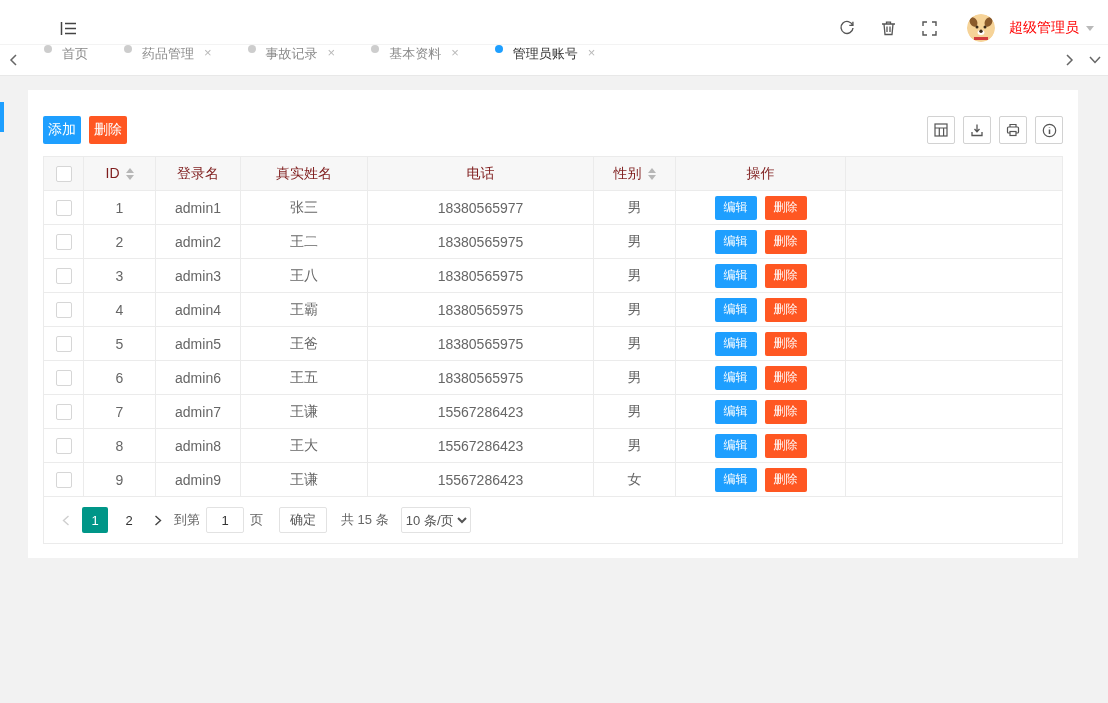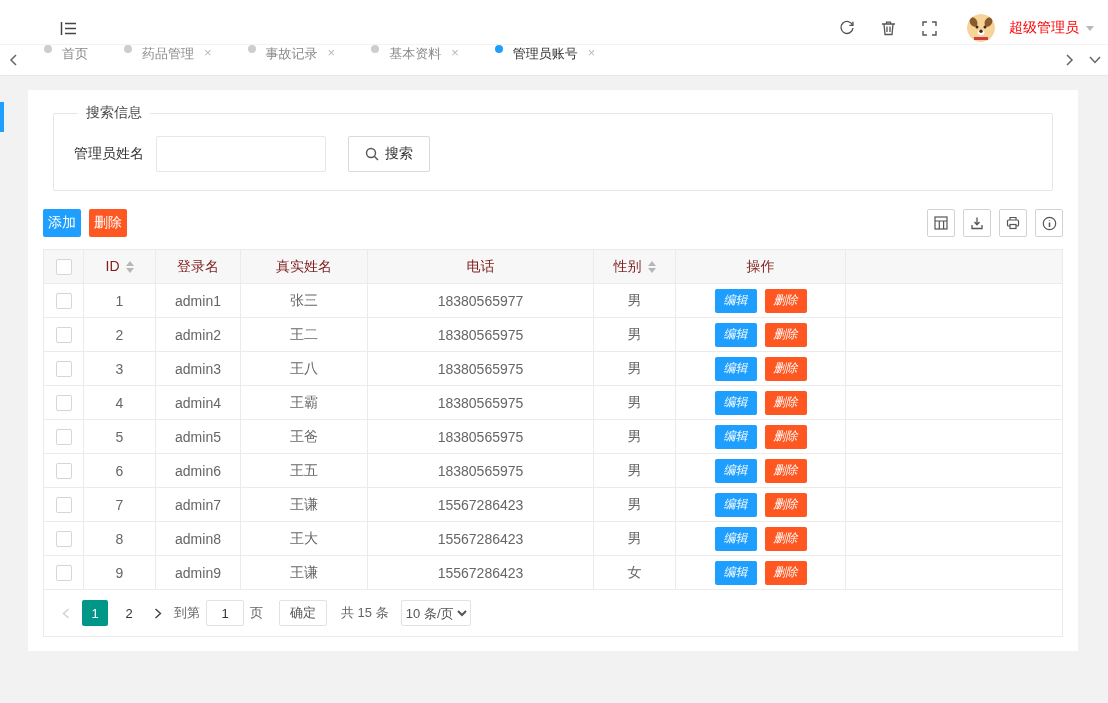--- a/index.html
+++ b/index.html
@@ -62,21 +62,21 @@
   .grid-table { width:100%; border-collapse:collapse; table-layout:fixed; font-size:14px; color:#666; }
   .grid-table th, .grid-table td { border:1px solid #ebebeb; height:34px; text-align:center; overflow:hidden; white-space:nowrap; }
   .grid-table th { background:#f7f7f7; font-weight:normal; color:#7f1d1d; }
   .col-cb { width:40px; } .col-id { width:72px; } .col-login { width:85px; } .col-real { width:127px; }
   .col-phone { width:226px; } .col-gender { width:82px; } .col-ops { width:170px; } .col-fill { width:auto; }
   .cb { display:inline-block; width:16px; height:16px; border:1px solid #d6d6d6; border-radius:2px; background:#fff; vertical-align:middle; cursor:pointer; }
   .sort-icon { display:inline-flex; flex-direction:column; margin-left:6px; vertical-align:middle; cursor:pointer; }
   .sort-icon i { display:block; width:0; height:0; border:4px solid transparent; }
   .sort-up { border-bottom:5px solid #b7b7b7 !important; margin-bottom:2px; }
   .sort-down { border-top:5px solid #b7b7b7 !important; }
-  .mini-btn { height:24px; padding:0 9px; border:none; border-radius:2px; color:#fff; font-size:12px; cursor:pointer;font-style:italic; }
+  .mini-btn { height:24px; padding:0 9px; border:none; border-radius:2px; color:#fff; font-size:12px; cursor:pointer; }
   .mini-edit { background:var(--primary-blue,#1E9FFF); }
   .mini-del { background:var(--danger-orange,#FF5722); margin-left:8px; }
 
   
   .pagination { display:flex; align-items:center; border:1px solid #ebebeb; border-top:none;
     padding:10px 12px; font-size:13px; color:#666; }
   .page-arrow { display:inline-flex; align-items:center; padding:0 6px; cursor:pointer; }
   #page-numbers { display:inline-flex; margin:0 2px; }
   .page-num { min-width:26px; height:26px; display:inline-flex; align-items:center; justify-content:center;
     border-radius:2px; margin:0 4px; cursor:pointer; color:#333; }
@@ -175,34 +175,20 @@
     <svg width="12" height="8" viewBox="0 0 12 8">
         <polyline points="1,1 6,6.5 11,1" fill="none" stroke="#666" stroke-width="1.5"></polyline>
       </svg>
   </span>
 </nav>
 
 <div class="left-accent"></div>
 
 <main class="card">
 
-  <fieldset class="search-fieldset">
-    <legend>搜索信息</legend>
-    <div class="search-row">
-      <span class="search-label">管理员姓名</span>
-      <input class="search-input" value="" style="">
-      <button class="search-btn">
-        <svg width="14" height="14" viewBox="0 0 14 14">
-            <circle cx="6" cy="6" r="4.5" stroke="#555" fill="none" stroke-width="1.4"></circle>
-            <path d="M9.5 9.5L13 13" stroke="#555" stroke-width="1.4"></path>
-          </svg>
-        <span>搜索</span>
-      </button>
-    </div>
-  </fieldset>
 
   <div class="toolbar">
     <button class="btn btn-add">添加</button>
     <button class="btn btn-del">删除</button>
     <div class="tool-icons">
       <span class="tool-icon">
         <svg width="14" height="14" viewBox="0 0 14 14">
             <rect x="1" y="1" width="12" height="12" fill="none" stroke="#555" stroke-width="1.2"></rect>
             <path d="M1 5h12M5.3 5v8M9.6 5v8" stroke="#555" stroke-width="1.2" fill="none"></path>
           </svg>

